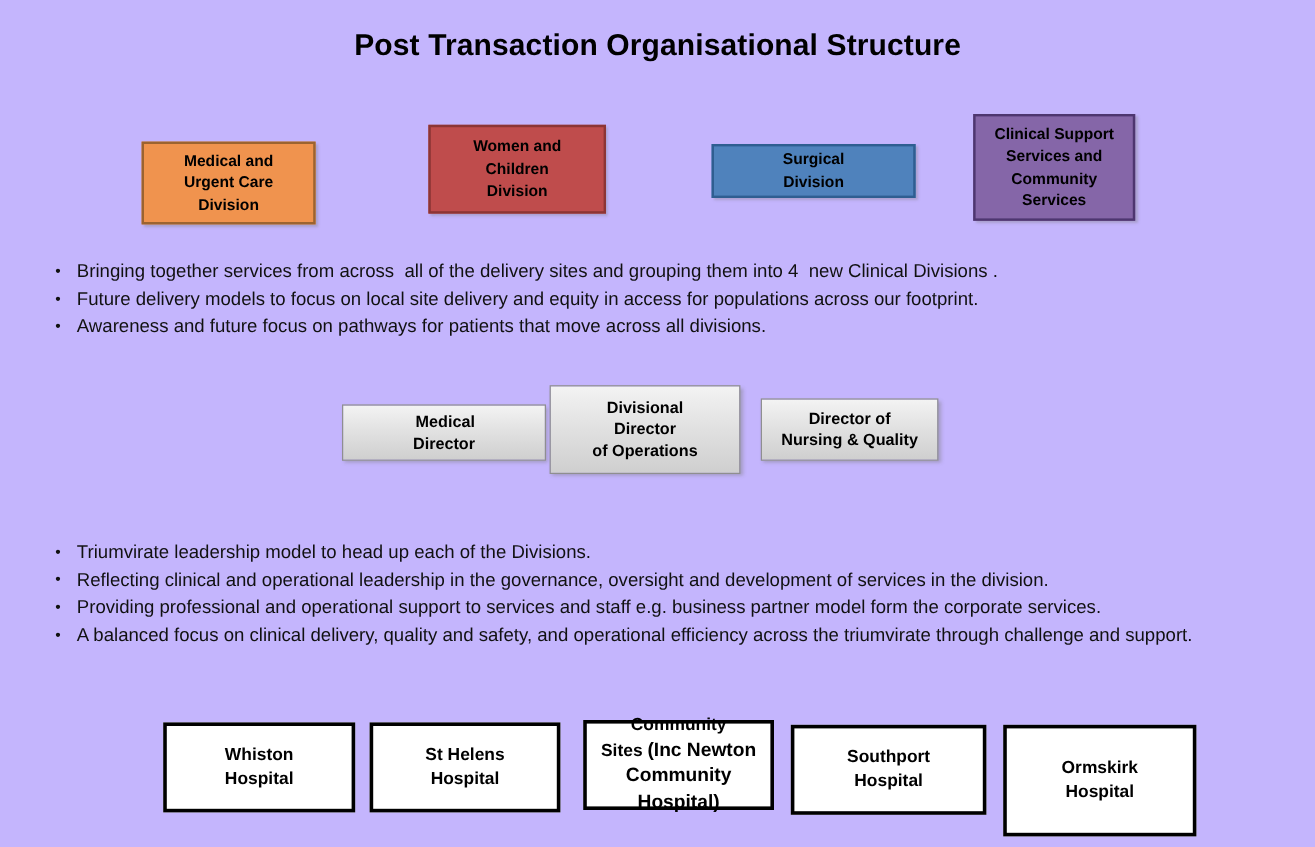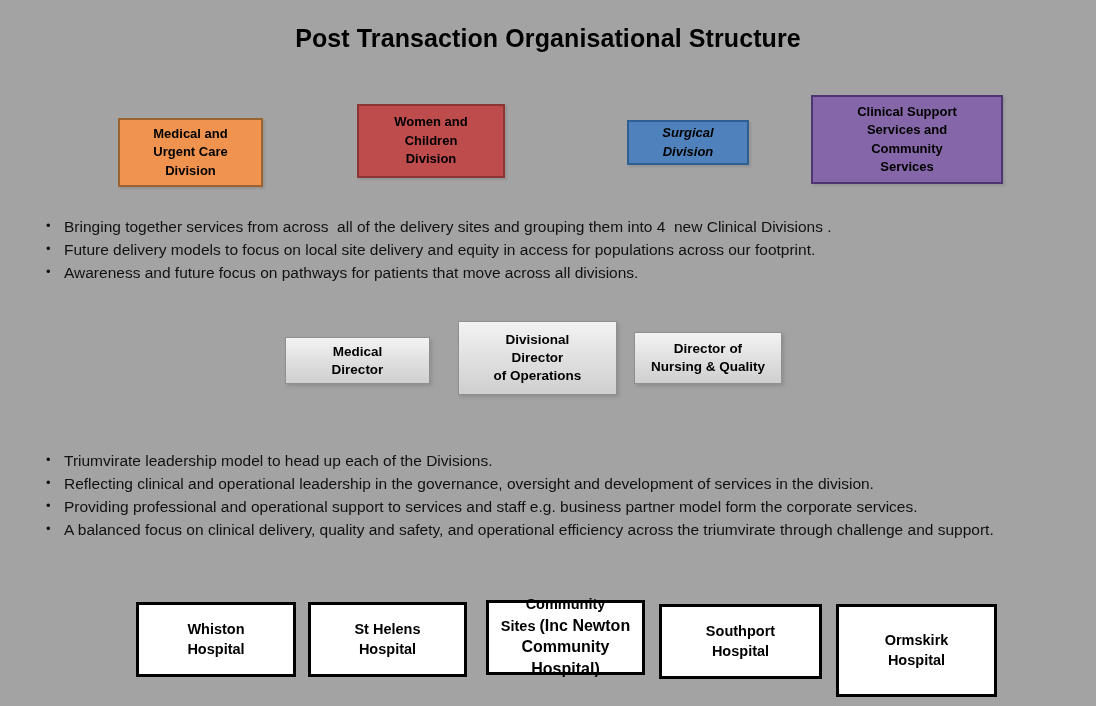--- a/index.html
+++ b/index.html
@@ -12,21 +12,21 @@
     height: 706px;
     position: relative;
     font-family: "Liberation Sans", sans-serif;
     color: #000000;
     overflow: hidden;
   }
 
   .slide {
     position: absolute;
     inset: 0;
-    background: #a3a3a3;
+    background: #c4b5fd;
     padding-left: 12px;
   }
 
   
   .page-title {
     position: absolute;
     left: 0;
     top: 24px;
     width: 1096px;
     text-align: center;
@@ -56,25 +56,25 @@
 
   #division-box-0 {
     left: 118px; top: 108px; width: 145px; height: 69px;
     background: #F0934E; border-color: #9C6330; margin-top: 10px;
   }
   #division-box-1 {
     left: 357px; top: 104px; width: 148px; height: 74px;
     background: #BF4C4C; border-color: #8C3535;
   }
   #division-box-2 {
-    left: 627px; top: 120px; width: 122px; height: 45px;
-    background: #4F82BC; border-color: #2F5E91; font-style: italic;
+    left: 593px; top: 120px; width: 170px; height: 45px;
+    background: #4F82BC; border-color: #2F5E91;
   }
   #division-box-3 {
-    left: 811px; top: 95px; width: 192px; height: 89px;
+    left: 811px; top: 95px; width: 135px; height: 89px;
     background: #8566A8; border-color: #4E3670;
   }
 
   
   .bullet-list {
     position: absolute;
     font-size: 15.5px;
     line-height: 1.42;
     color: #111111;
   }
@@ -110,21 +110,21 @@
     font-size: 13.5px;
     font-weight: bold;
     line-height: 1.33;
     color: #000000;
     background: linear-gradient(to bottom, #F3F3F3 0%, #E2E2E2 45%, #CFCFCF 100%);
     border: 1px solid #8F8F8F;
     box-shadow: 2px 2px 3px rgba(120,120,120,0.45);
   }
   .director-box .box-text { padding: 0 5px; white-space: pre-line; }
 
-  #director-box-0 { left: 285px; top: 337px; width: 145px; height: 47px; }
+  #director-box-0 { left: 285px; top: 337px; width: 170px; height: 47px; text-align: right; }
   #director-box-1 { left: 458px; top: 321px; width: 159px; height: 74px; }
   #director-box-2 { left: 634px; top: 332px; width: 148px; height: 52px; justify-content: center; }
 
   
   .site-box {
     position: absolute;
     box-sizing: border-box;
     display: flex;
     align-items: center;
     justify-content: center;

